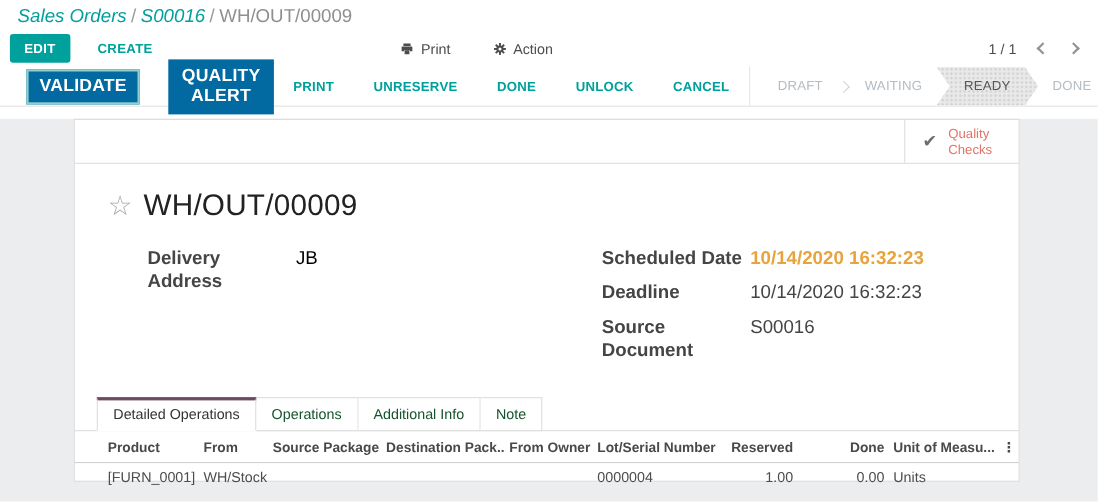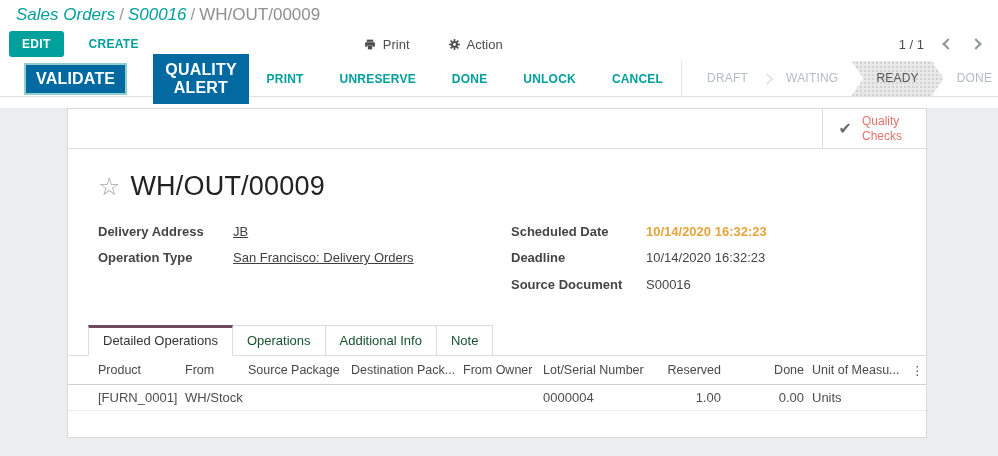--- a/index.html
+++ b/index.html
@@ -67,40 +67,40 @@
   .button-box { height: 40px; border-bottom: 1px solid #dedede; display: flex; justify-content: flex-end; }
   .quality-btn { border-left: 1px solid #dedede; display: flex; align-items: center; gap: 10px; padding: 0 16px; cursor: pointer; }
   .quality-check-glyph { font-family: "DejaVu Sans", sans-serif; color: #6d6d6d; font-size: 16px; }
   .quality-label { color: #e2726b; font-size: 12px; line-height: 1.2; width: 48px; }
 
   .title-row { padding: 22px 30px 4px 30px; display: flex; align-items: center; gap: 10px; }
   .star { font-family: "DejaVu Sans", sans-serif; font-size: 25px; color: #a8a8a8; line-height: 1; cursor: pointer; }
   .doc-title { font-size: 27px; font-weight: 400; color: #222; margin: 0; letter-spacing: .2px; }
 
   .fields { display: grid; grid-template-columns: 1fr 1fr; column-gap: 28px; padding: 18px 30px 22px 30px; }
-  .frow { display: flex; margin-bottom: 10px; font-size: 13px; line-height: 1.25; }
+  .frow { display: flex; margin-bottom: 10px; font-size: 17px; line-height: 1.25; margin-left: 36px; }
   .flabel { width: 135px; min-width: 135px; font-weight: 700; color: #454545; }
   .fvalue { color: #454545; }
-  .fvalue.link { color: #404040; cursor: pointer; text-decoration: underline; }
+  .fvalue.link { color: #000000; cursor: pointer; }
   .fvalue.warning { color: #E8A33D; font-weight: 700; }
 
   .tabstrip { margin-left: 20px; display: flex; }
   .tab {
     background: #fff; border: 1px solid #ddd; border-left: none; color: #14532d;
     font-size: 13px; padding: 7px 14px 7px 14px; cursor: pointer; position: relative;
     font-family: "Liberation Sans", sans-serif;
   }
   .tab:first-child { border-left: 1px solid #ddd; }
   .tab.active { border-top: 3px solid #6E4B5E; padding-top: 5px; color: #333; border-bottom-color: #fff; z-index: 2; }
   .tabstrip-underline { position: relative; }
   .tabstrip-underline::after { content: ""; display: block; border-bottom: 1px solid #ddd; margin-top: -1px; }
 
   table.optable { width: 858px; border-collapse: collapse; table-layout: fixed; }
   .optable th {
-    font-size: 12.5px; font-weight: 400; color: #494949; text-align: left;
+    font-size: 12.5px; font-weight: 700; color: #494949; text-align: left;
     padding: 7px 4px 6px 4px; border-bottom: 1px solid #d0d0d0; white-space: nowrap; overflow: hidden;
   }
   .optable th.first, .optable td.first { padding-left: 30px; }
   .optable th.num, .optable td.num { text-align: right; }
   .optable td {
     font-size: 13px; color: #4d4d4d; padding: 5px 4px; border-bottom: 1px solid #ececec;
     white-space: nowrap; overflow: hidden;
   }
   .kebab { font-family: "DejaVu Sans", sans-serif; color: #555; font-size: 13px; cursor: pointer; text-align: center; }
   svg.cp-icon { display: block; }
@@ -183,24 +183,20 @@
     <div class="title-row">
       <span class="star">☆</span>
       <h1 class="doc-title">WH/OUT/00009</h1>
     </div>
 
     <div class="fields">
       <div class="fgroup">
         <div class="frow">
           <span class="flabel">Delivery Address</span>
           <span class="fvalue link">JB</span>
-        </div>
-        <div class="frow">
-          <span class="flabel">Operation Type</span>
-          <span class="fvalue link">San Francisco: Delivery Orders</span>
         </div>
       </div>
       <div class="fgroup">
         <div class="frow">
           <span class="flabel">Scheduled Date</span>
           <span class="fvalue warning">10/14/2020 16:32:23</span>
         </div>
         <div class="frow">
           <span class="flabel">Deadline</span>
           <span class="fvalue">10/14/2020 16:32:23</span>

